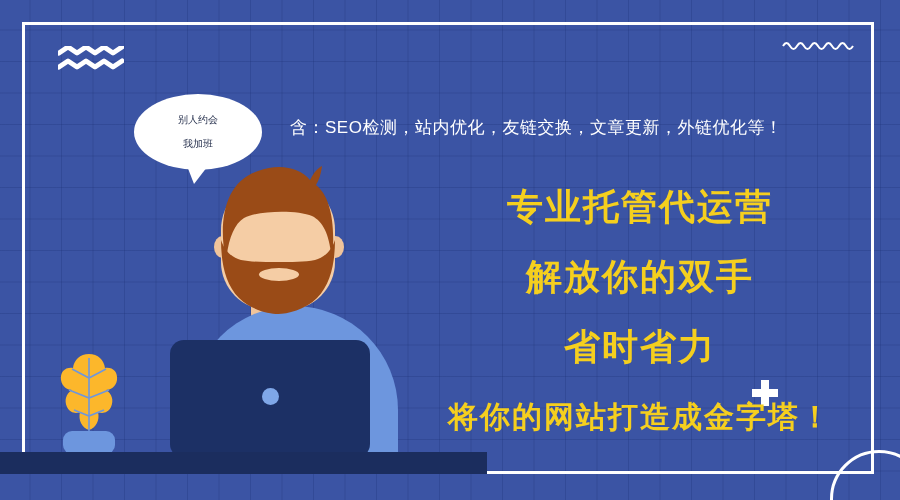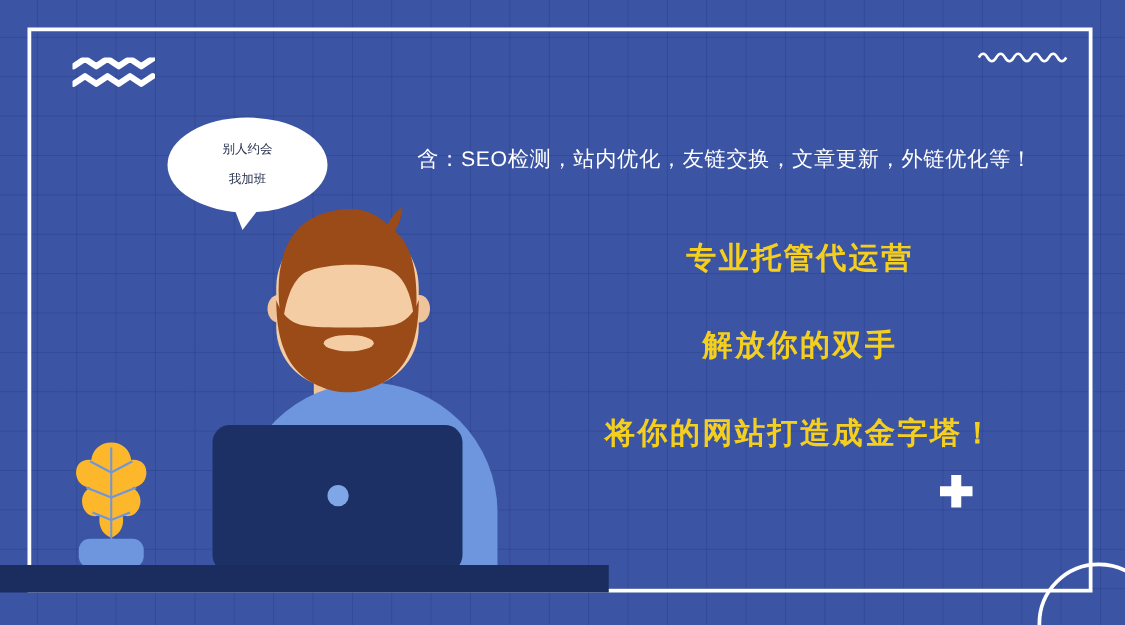--- a/index.html
+++ b/index.html
@@ -93,39 +93,38 @@
     font-size: 26px;
     font-weight: bold;
     vertical-align: 5px;
     margin-right: 8px;
   }
   .subline {
     position: absolute;
     left: 290px;
     top: 116px;
     width: 580px;
-    text-align: center;
     color: #ffffff;
     font-size: 17px;
     white-space: nowrap;
     letter-spacing: 0.5px;
   }
 
   
   .slogans {
     position: absolute;
     left: 420px;
     top: 190px;
     width: 440px;
     text-align: center;
     color: #f5cf1e;
     font-weight: bold;
   }
   .slogan {
-    font-size: 24px;
+    font-size: 36px;
     line-height: 34px;
     margin-bottom: 36px;
     letter-spacing: 2px;
     white-space: nowrap;
   }
   .slogan:nth-child(4) {
     font-size: 30px;
     margin-bottom: 12px;
   }
 
@@ -306,20 +305,21 @@
 
   <div class="circle-br"></div>
 
   <div class="plus-icon"></div>
 
   <div class="subline">含：SEO检测，站内优化，友链交换，文章更新，外链优化等！</div>
 
   <div class="slogans">
     <div class="slogan">专业托管代运营</div>
     <div class="slogan">解放你的双手</div>
+    <div class="slogan">省时省力</div>
     <div class="slogan">将你的网站打造成金字塔！</div>
   </div>
 
   <div class="person">
 
     <div class="ear-l"></div>
     <div class="ear-r"></div>
     <div class="head"></div>
     <div class="neck"></div>
 

